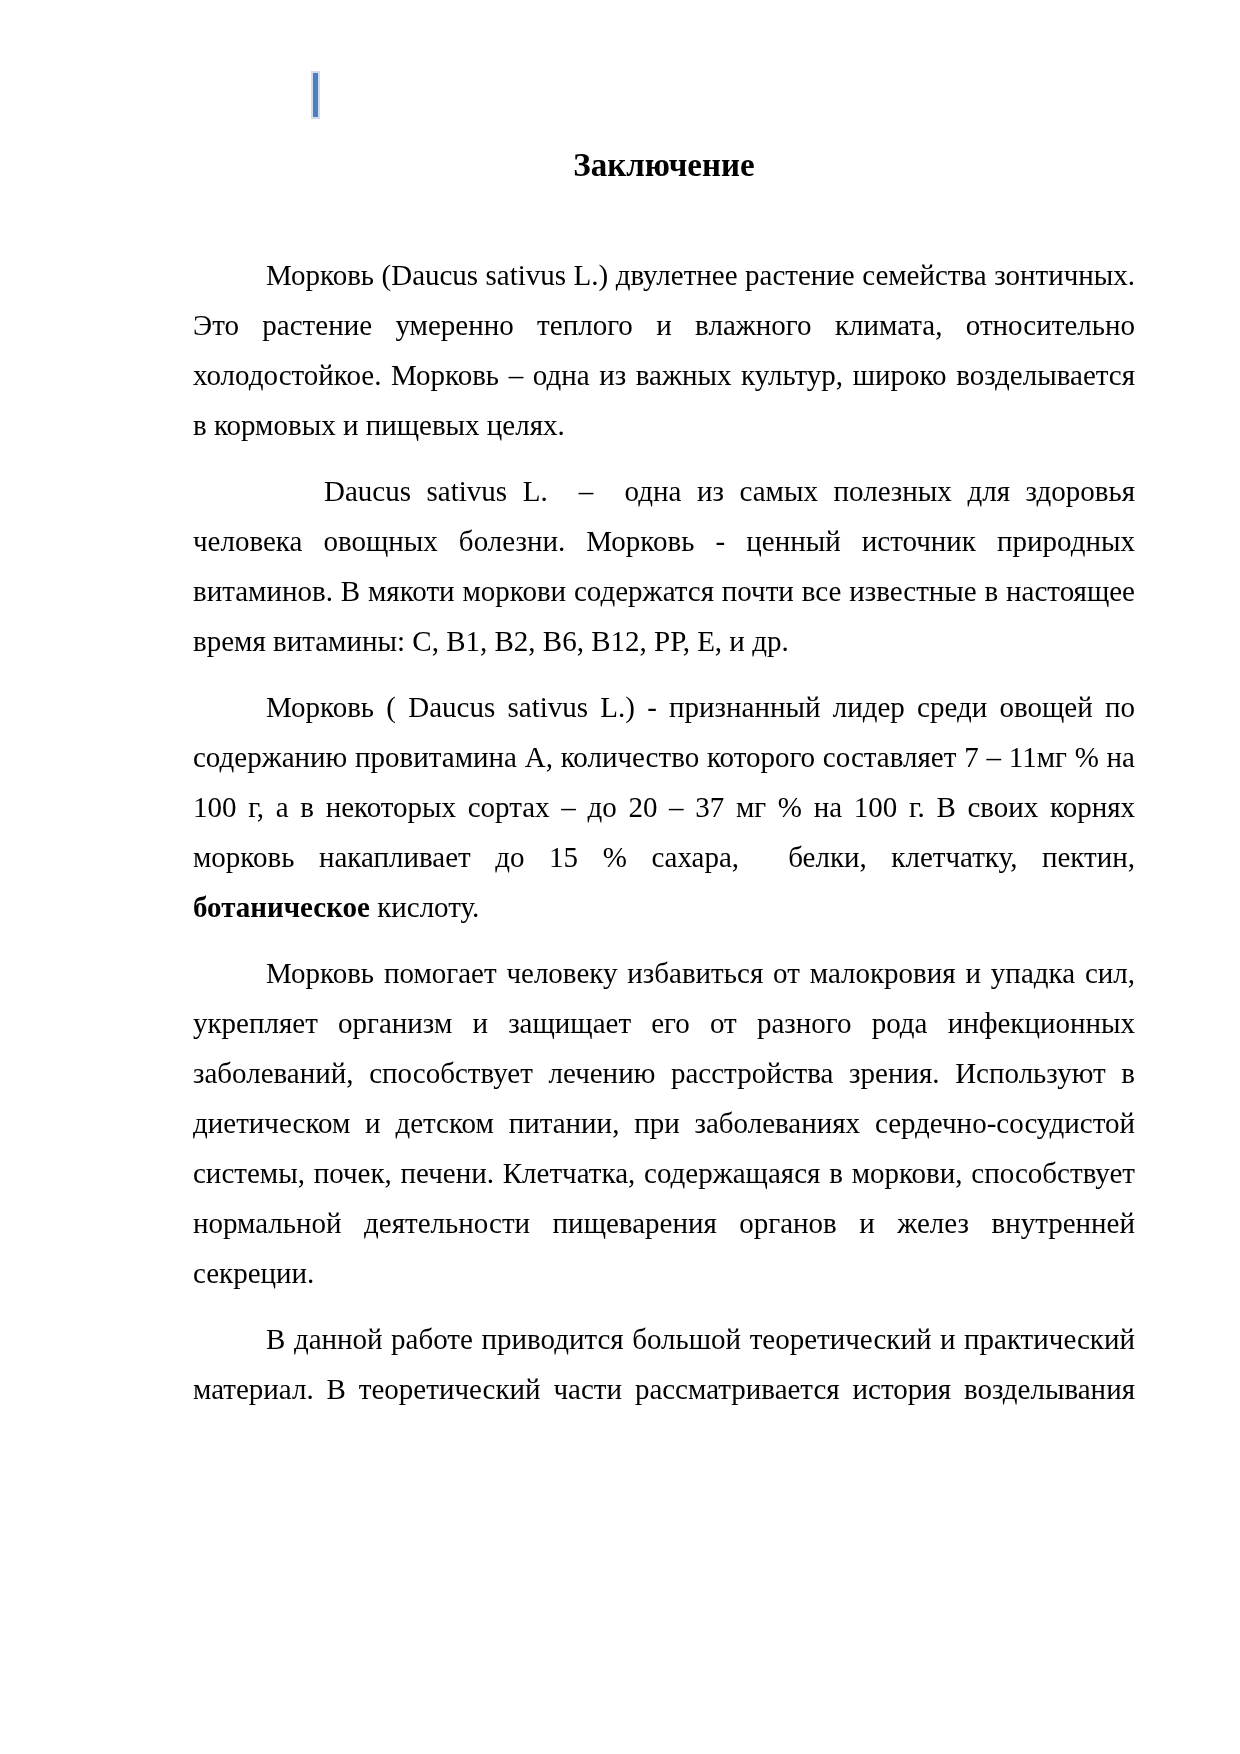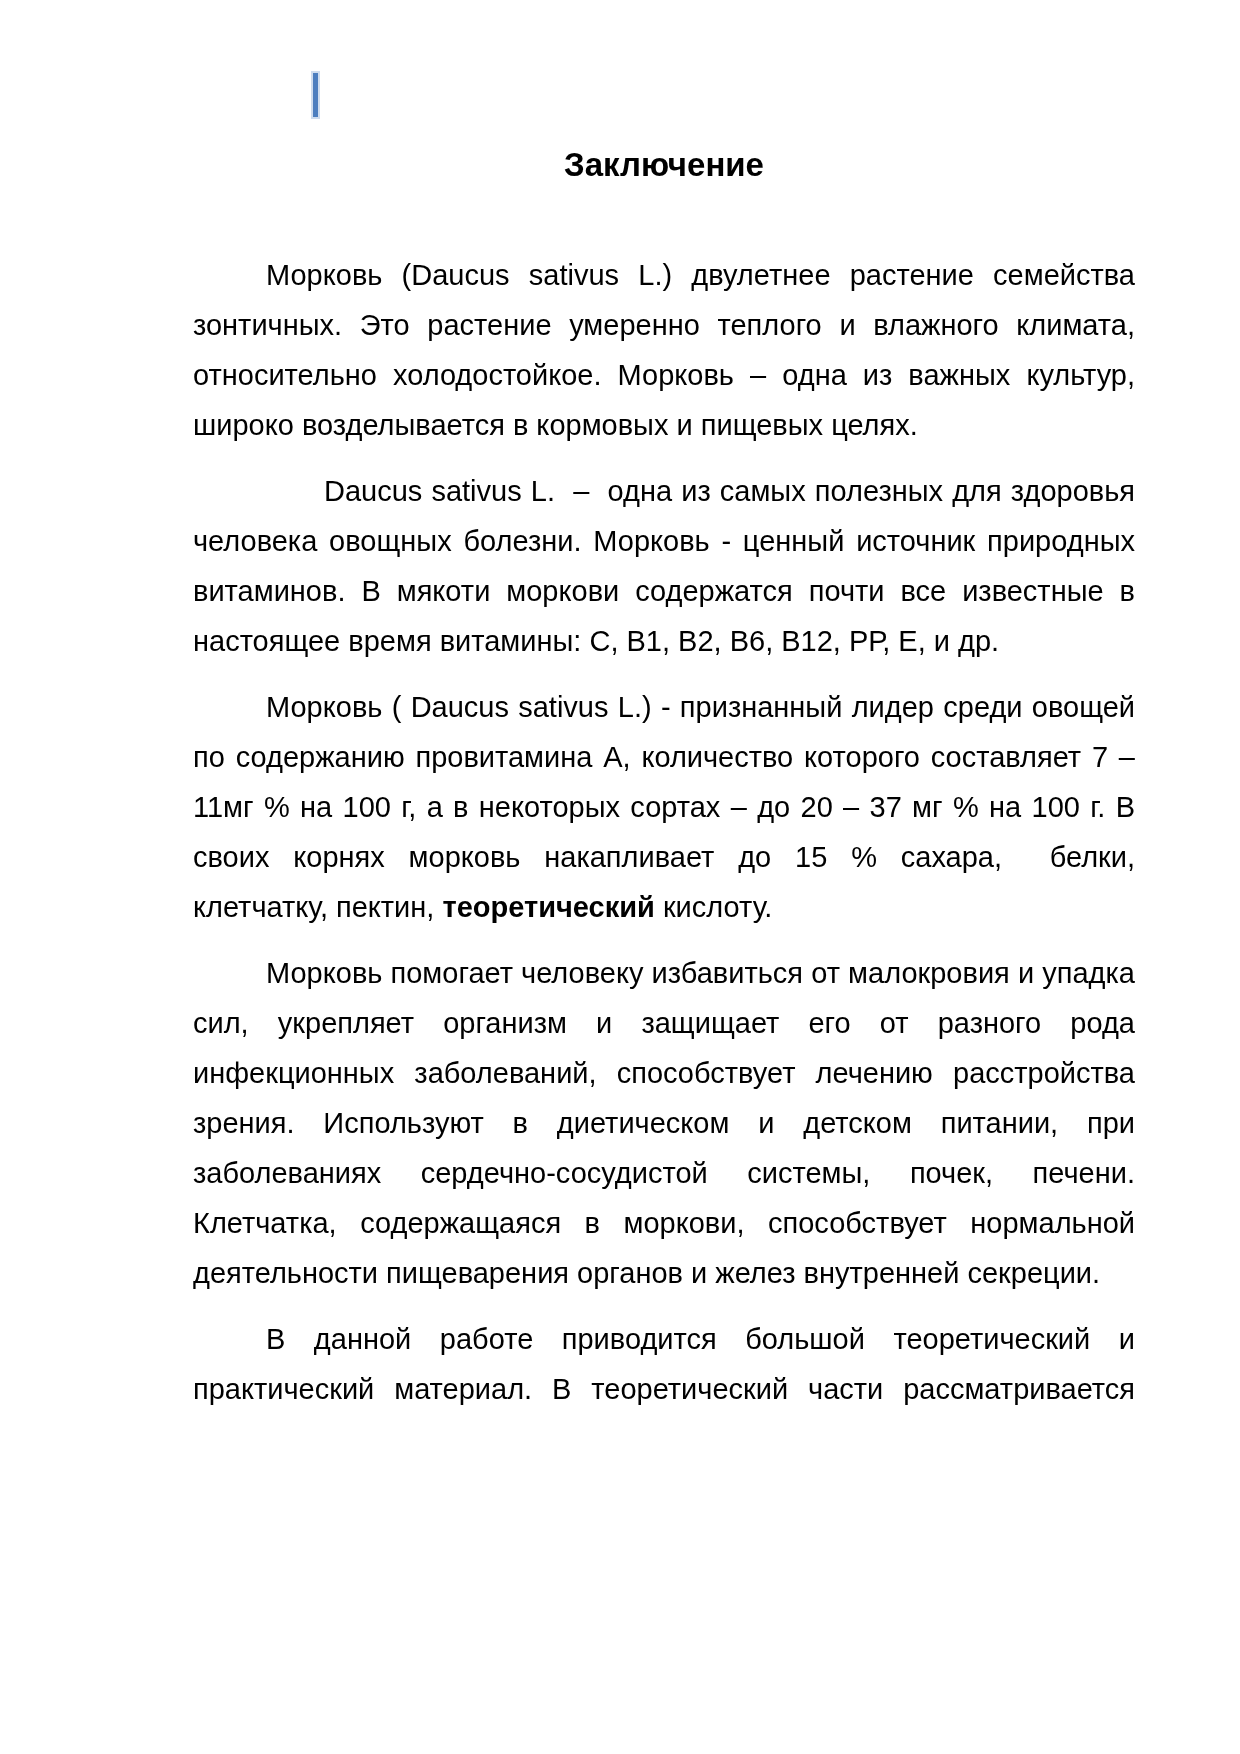--- a/index.html
+++ b/index.html
@@ -6,21 +6,21 @@
     margin: 0;
     padding: 0;
     background: #ffffff;
   }
   .page {
     position: relative;
     width: 1240px;
     height: 1420px;
     background: #ffffff;
     overflow: hidden;
-    font-family: Liberation Sans, sans-serif;
+    font-family: Liberation Serif, serif;
     color: #000000;
   }
   .text-cursor {
     position: absolute;
     left: 313px;
     top: 73px;
     width: 5px;
     height: 44px;
     box-shadow: 0 0 0 2px #cfdcee;
   }
@@ -57,20 +57,20 @@
   <div class="text-cursor" style="background: rgb(77, 126, 191);"></div>
 
   <div class="content">
 
     <h1 class="doc-title">Заключение</h1>
 
     <p class="para">Морковь (Daucus sativus L.) двулетнее растение семейства зонтичных. Это растение умеренно теплого и влажного климата, относительно холодостойкое. Морковь – одна из важных культур, широко возделывается в кормовых и пищевых целях.</p>
 
     <p class="para indent-lg">Daucus sativus L.  –  одна из самых полезных для здоровья человека овощных болезни. Морковь - ценный источник природных витаминов. В мякоти моркови содержатся почти все известные в настоящее время витамины: С, В1, В2, В6, В12, РР, Е, и др.</p>
 
-    <p class="para"><span>Морковь ( Daucus sativus L.) - признанный лидер среди овощей по содержанию провитамина А, количество которого составляет 7 – 11мг % на 100 г, а в некоторых сортах – до 20 – 37 мг % на 100 г. В своих корнях морковь накапливает до 15 % сахара,  белки, клетчатку, пектин, </span><strong>теоретический</strong><span> кислоту.</span></p>
+    <p class="para"><span>Морковь ( Daucus sativus L.) - признанный лидер среди овощей по содержанию провитамина А, количество которого составляет 7 – 11мг % на 100 г, а в некоторых сортах – до 20 – 37 мг % на 100 г. В своих корнях морковь накапливает до 15 % сахара,  белки, клетчатку, пектин, </span><strong>ботаническое</strong><span> кислоту.</span></p>
 
     <p class="para">Морковь помогает человеку избавиться от малокровия и упадка сил, укрепляет организм и защищает его от разного рода инфекционных заболеваний, способствует лечению расстройства зрения. Используют в диетическом и детском питании, при заболеваниях сердечно-сосудистой системы, почек, печени. Клетчатка, содержащаяся в моркови, способствует нормальной деятельности пищеварения органов и желез внутренней секреции.</p>
 
     <p class="para">В данной работе приводится большой теоретический и практический материал. В теоретический части рассматривается история возделывания моркови посевной, ботаническое описание   Daucus sativus L., систематическое положение моркови,  требование к условиям возделывания, подготовка семян к посеву,  уход, уборка и хранение моркови, вредители и болезни моркови, ценность моркови.</p>
 
   </div>
 </div>
 
 </body></html>

